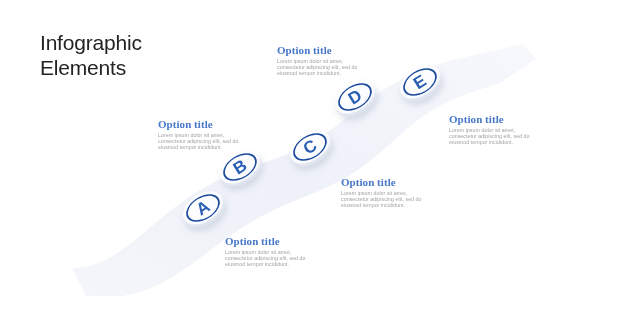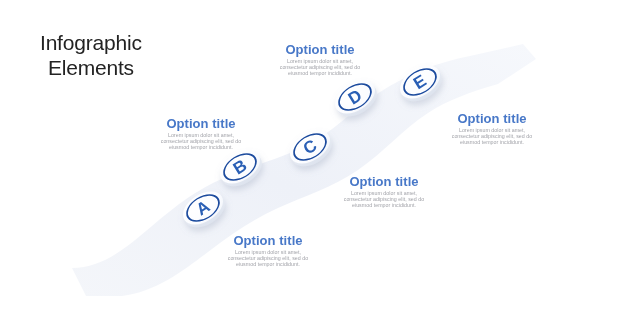--- a/index.html
+++ b/index.html
@@ -3,43 +3,43 @@
 <meta charset="utf-8">
 <style>
   html,body{margin:0;padding:0;}
   body{
     width:626px;height:313px;
     background:#ffffff;
     font-family:"Liberation Sans", sans-serif;
     overflow:hidden;
     position:relative;
   }
-  #stage{position:absolute;inset:0;width:626px;height:313px;overflow:hidden;background:#fff;text-align:center;}
+  #stage{position:absolute;inset:0;width:626px;height:313px;overflow:hidden;background:#fff;}
 
   
   #page-title{
     position:absolute;left:40px;top:30px;
     font-size:21px;line-height:25px;
     font-weight:400;letter-spacing:-0.2px;
     color:#232323;
     white-space:pre-line;
   }
 
   
   #ribbon{position:absolute;left:0;top:0;width:626px;height:313px;}
 
   
   .coin{position:absolute;width:0;height:0;}
   .coin svg{position:absolute;left:-34px;top:-26px;overflow:visible;}
 
   
   .opt{position:absolute;width:86px;}
   .opt .opt-title{
-    font-size:13px;line-height:10px;font-weight:700;
-    color:#4878c8;margin:0 0 2.5px 0;letter-spacing:0.05px;
+    font-size:11px;line-height:10px;font-weight:700;
+    color:#4878c8;margin:0 0 2.5px 0;letter-spacing:0.05px;font-family:Liberation Serif, serif;
   }
   .opt .opt-body{
     font-size:5.3px;line-height:6.4px;font-weight:400;
     color:#a2a3a9;margin:0;letter-spacing:0.03px;
   }
 </style>
 </head>
 <body>
 
 <div id="stage">

